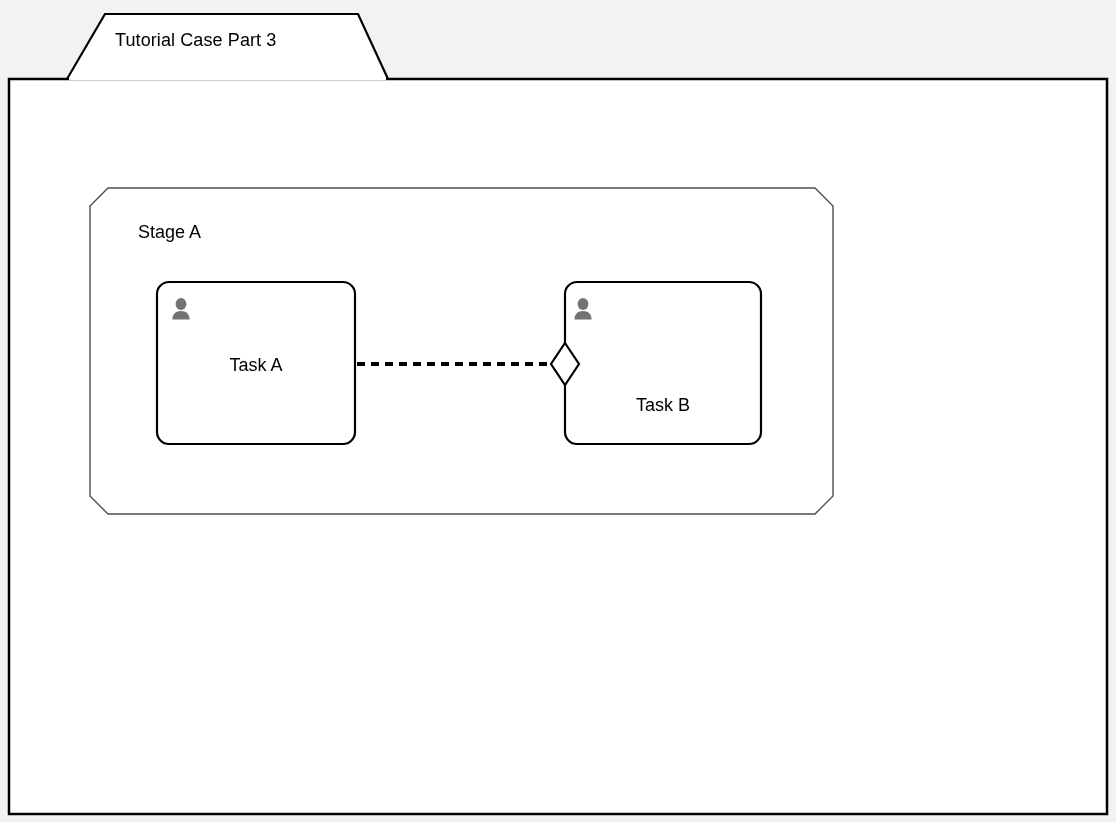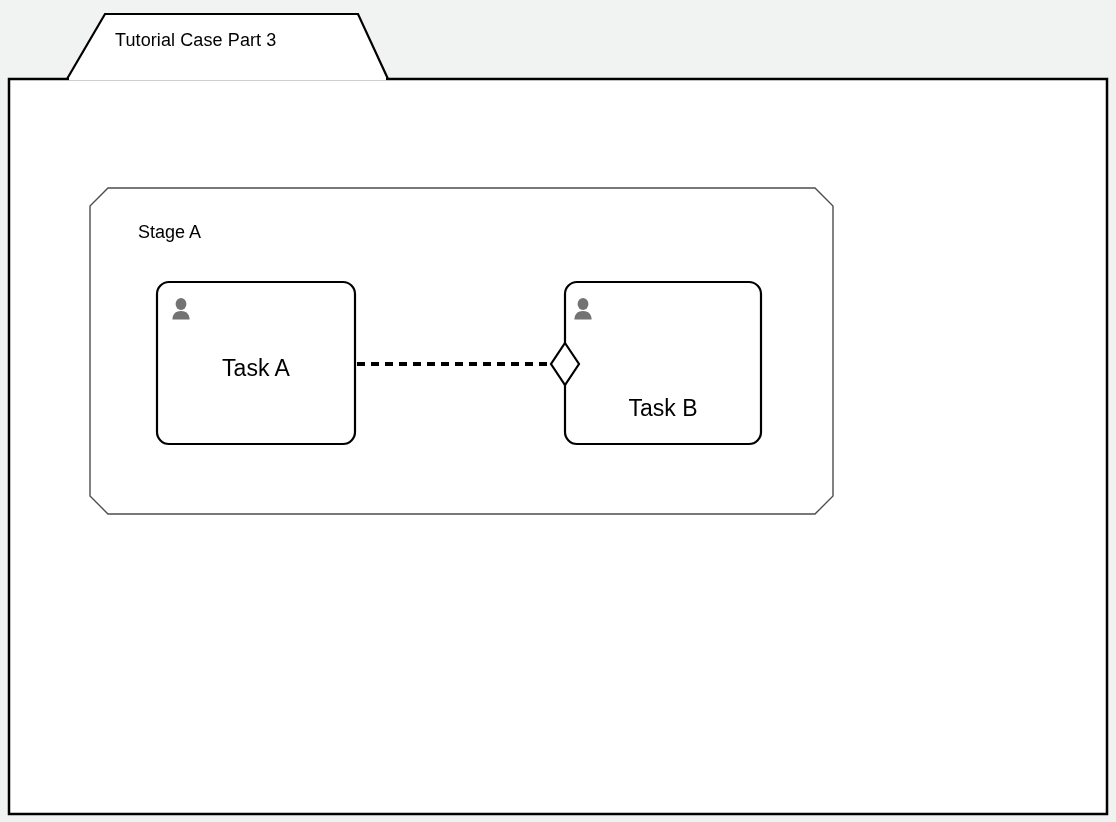--- a/index.html
+++ b/index.html
@@ -44,21 +44,21 @@
     left: 118px;
     top: 222px;
     font-size: 18px;
     color: #000000;
     white-space: nowrap;
     margin-left: 20px;
   }
   
   .task-label {
     position: absolute;
-    font-size: 23px;
+    font-size: 18px;
     color: #000000;
     white-space: nowrap;
     text-align: center;
   }
   #task-a-label {
     left: 156px;
     top: 355px;
     width: 200px;
   }
   #task-b-label {

